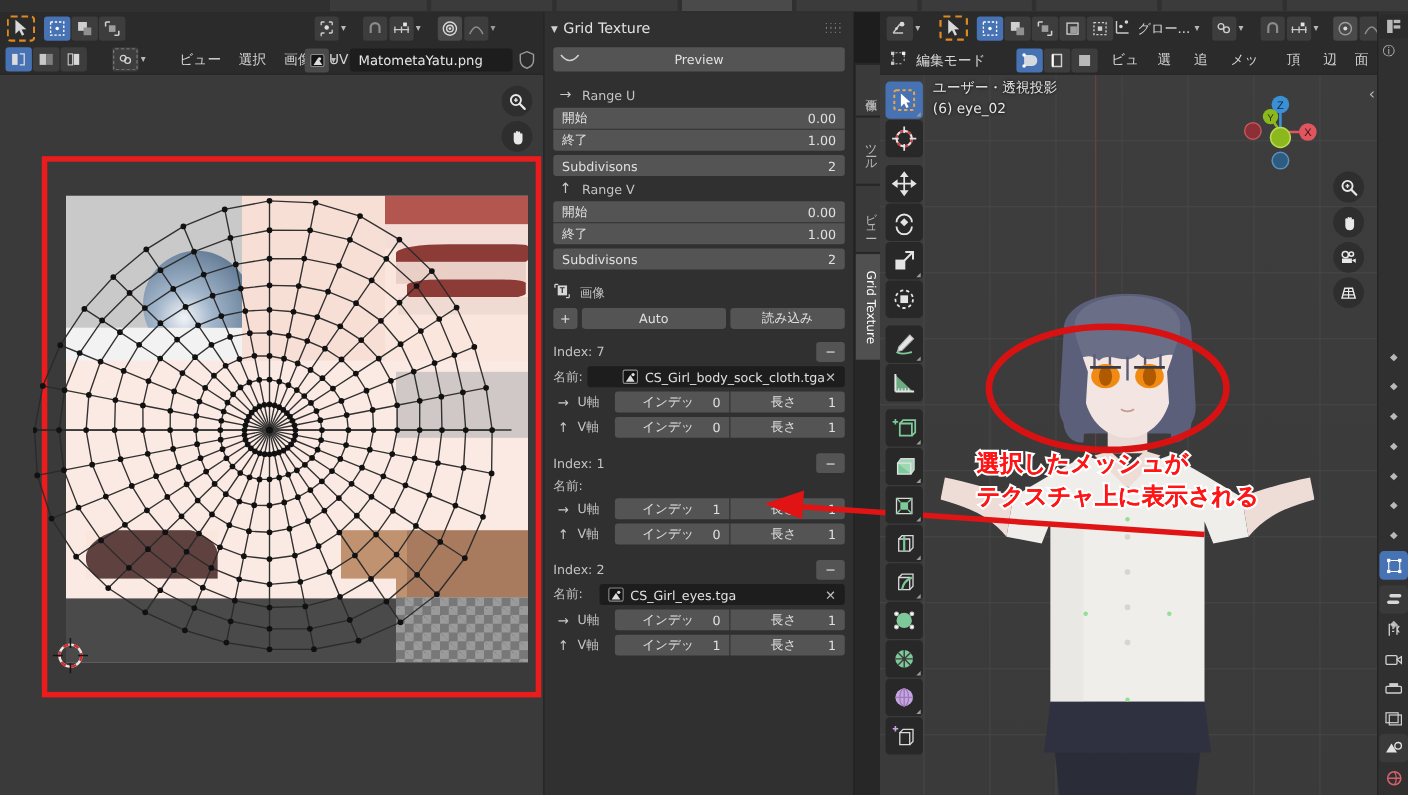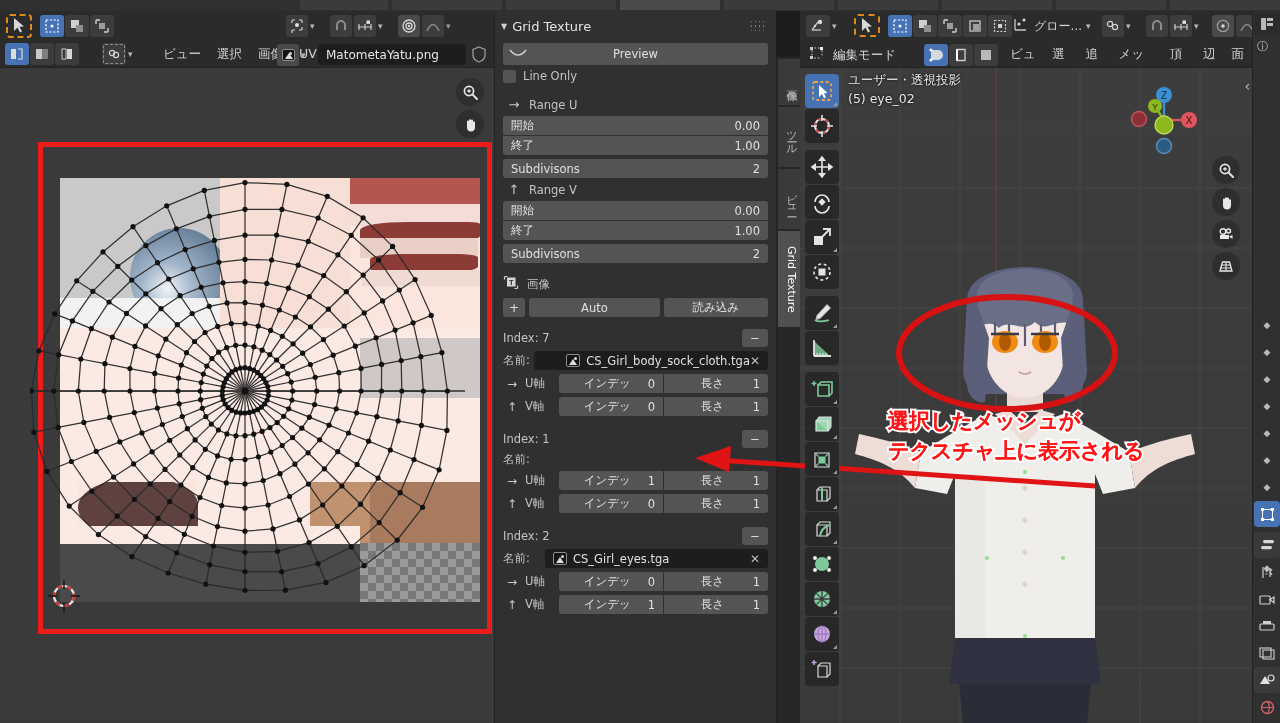--- a/index.html
+++ b/index.html
@@ -646,24 +646,20 @@
 
   <div class="prow" style="margin-top:6px;">
     <div class="field" style="height:22px;justify-content:center;position:relative;">
       <svg style="position:absolute;left:6px;top:6px;" width="18" height="10" viewBox="0 0 18 10">
             <path d="M1 1 Q9 11 17 1" stroke="#d0d0d0" stroke-width="1.5" fill="none"></path>
           </svg>
       <span>Preview</span>
     </div>
   </div>
 
-  <div class="prow" style="margin-top:4px;">
-    <div class="chk"></div>
-    <span class="lbl" style="margin-left:7px;">Line Only</span>
-  </div>
 
   <div class="sep"></div>
 
   <div class="prow">
     <span style="color:#c9c9c9;font-size:13px;width:22px;text-align:center;">→</span>
     <span class="lbl" style="margin-left:4px;">Range U</span>
   </div>
   <div class="prow" style="margin-bottom:1px;">
     <div class="field" style="border-radius:3px 3px 0 0;">
       <span>開始</span>
@@ -1082,21 +1078,21 @@
 
   <svg class="abs" style="left:-305px;top:300px;" width="760" height="130" viewBox="0 0 760 130">
     <g stroke="#e01414" stroke-width="5" fill="none">
       <path d="M600 118 L222 92"></path>
     </g>
     <path d="M200 90 L236 78 L234 104 Z" fill="#e01414"></path>
   </svg>
 
   <div class="abs" style="left:48px;top:3px;color:#e6e6e6;font-size:12.5px;line-height:1.5;text-shadow:0 0 3px #000;">
     <div>ユーザー・透視投影</div>
-    <div>(5) eye_02</div>
+    <div>(6) eye_02</div>
   </div>
 
   <div id="vtoolbar">
     <div class="tool on">
       <svg width="22" height="22" viewBox="0 0 22 22">
             <rect x="2" y="2" width="18" height="18" rx="2" fill="none" stroke="#e8a54a" stroke-width="1.8" stroke-dasharray="3 2.4"></rect>
             <path d="M8 5 L8 17 L11 14 L13 18.2 L15 17.2 L13 13.2 L16.6 13 Z" fill="#fff"></path>
           </svg>
       <span class="corner"></span>
         </div>

